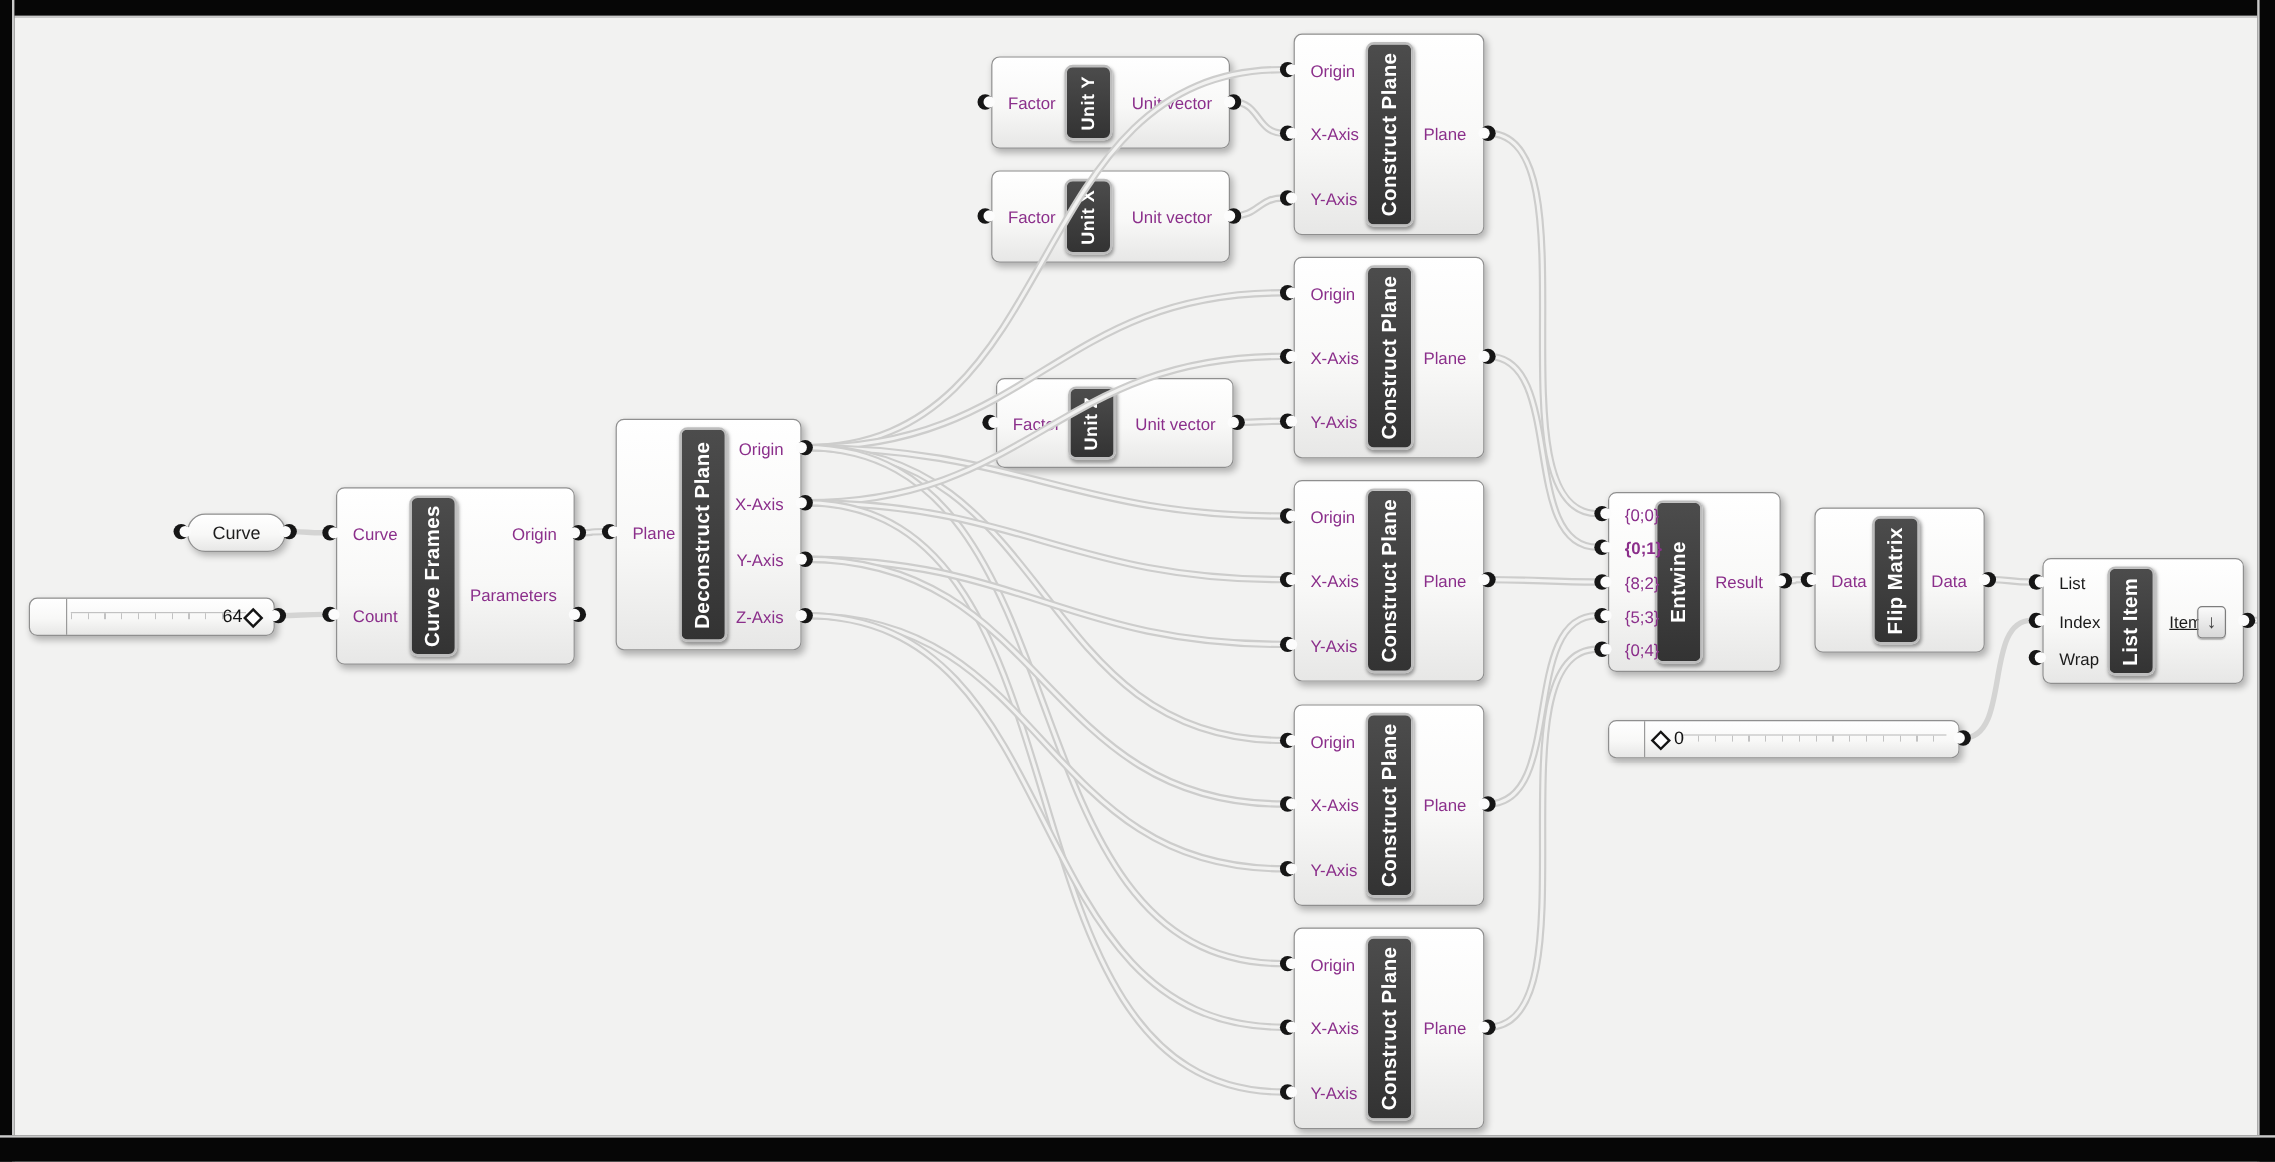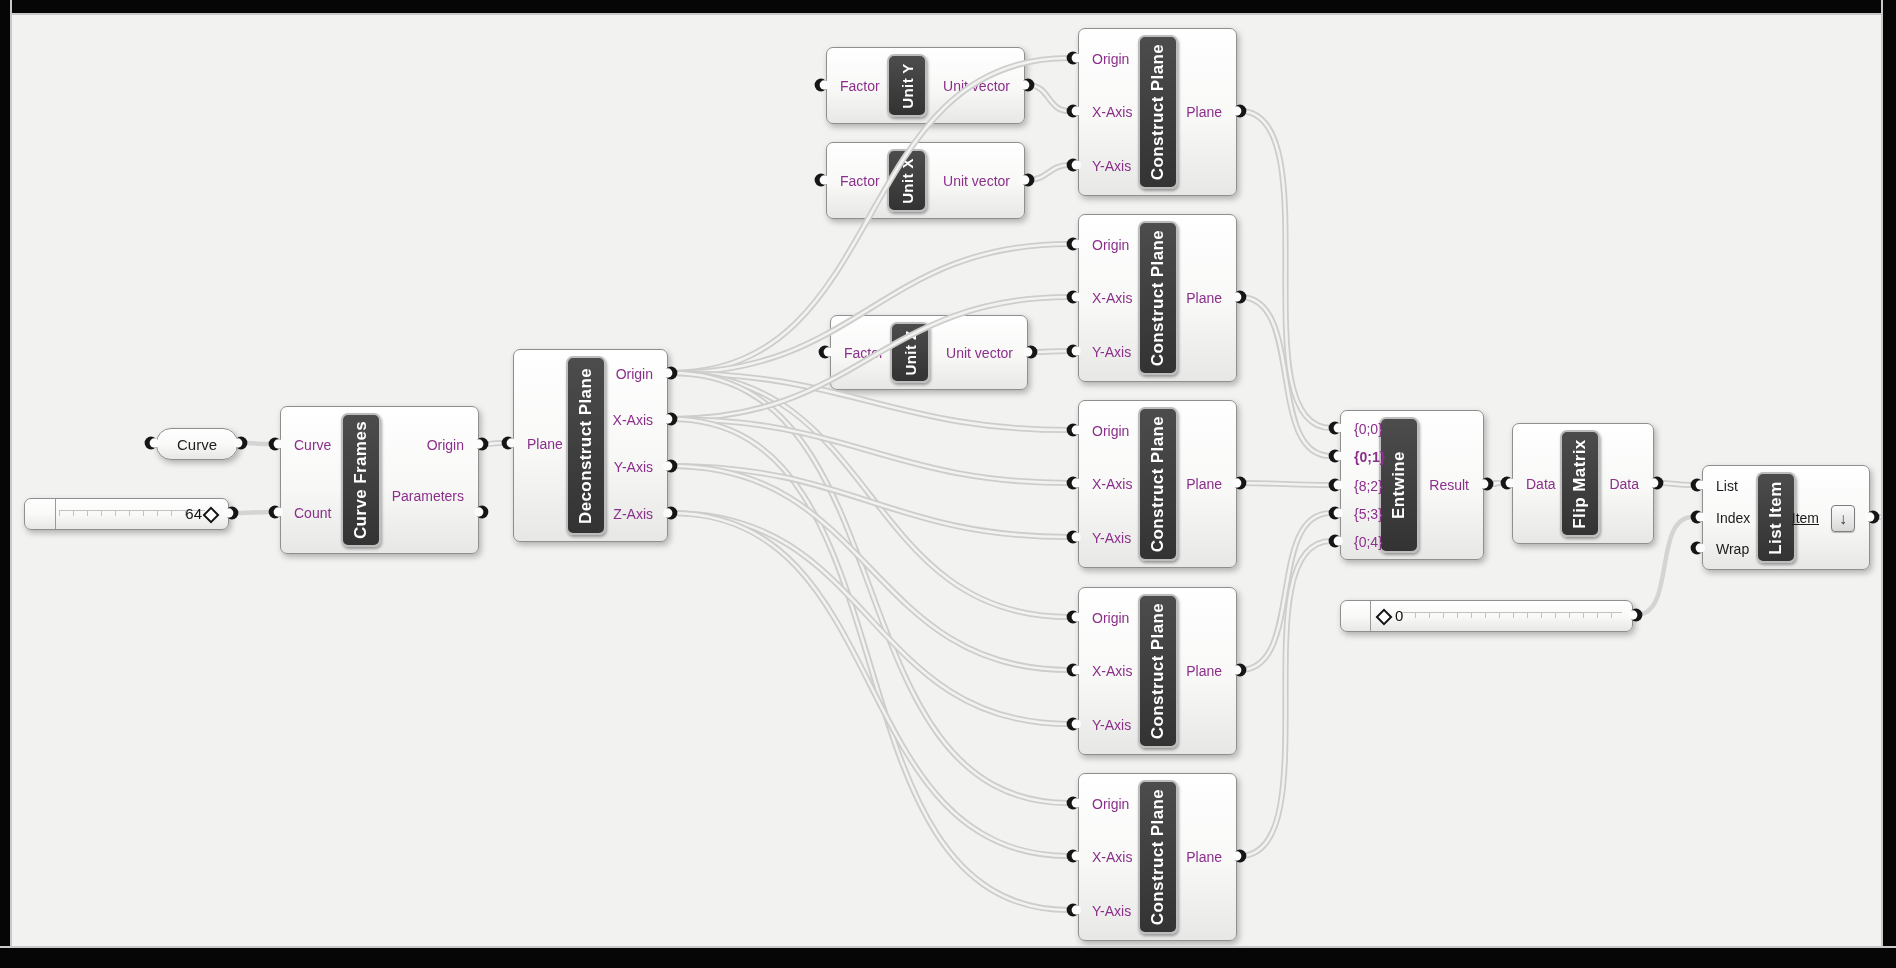--- a/index.html
+++ b/index.html
@@ -169,21 +169,21 @@
         <div class="port in" style="left: 13px; top: 50px; color: rgb(139, 47, 139);">Data</div>
         <div class="port out" style="right: 14px; top: 50px; color: rgb(139, 47, 139);">Data</div>
       </div>
       <div class="comp" style="left: 1702px; top: 465px; width: 166px; height: 103px;">
         <div class="bar" style="left: calc(50% - 10px); transform: translateX(-50%);">
           <div class="bar-text">List Item</div>
         </div>
         <div class="port in" style="left: 13px; top: 10px; color: rgb(27, 27, 27); text-align: right;">List</div>
         <div class="port in" style="left: 13px; top: 42px; color: rgb(27, 27, 27);">Index</div>
         <div class="port in" style="left: 13px; top: 73px; color: rgb(27, 27, 27);">Wrap</div>
-        <div class="port out" style="right: 50px; top: 42px; color: rgb(27, 27, 27); text-decoration: underline;">Item</div>
+        <div class="port out" style="right: 34px; top: 42px; color: rgb(27, 27, 27); text-decoration: underline;">Item</div>
         <div class="icon-btn" style="right: 14px; top: 39px;">↓</div>
       </div>
       <div class="comp slider" style="left: 1340px; top: 600px; width: 291px; height: 30px;">
         <div class="left-box" style="width: 29px;"></div>
         <div class="slider-track" style="left: 60px; width: 221px;">
           <div class="slider-ticks"></div>
         </div>
         <div class="slider-handle" style="left: 37px;"></div>
         <div class="slider-value" style="left: 54px;">0</div>
       </div>

